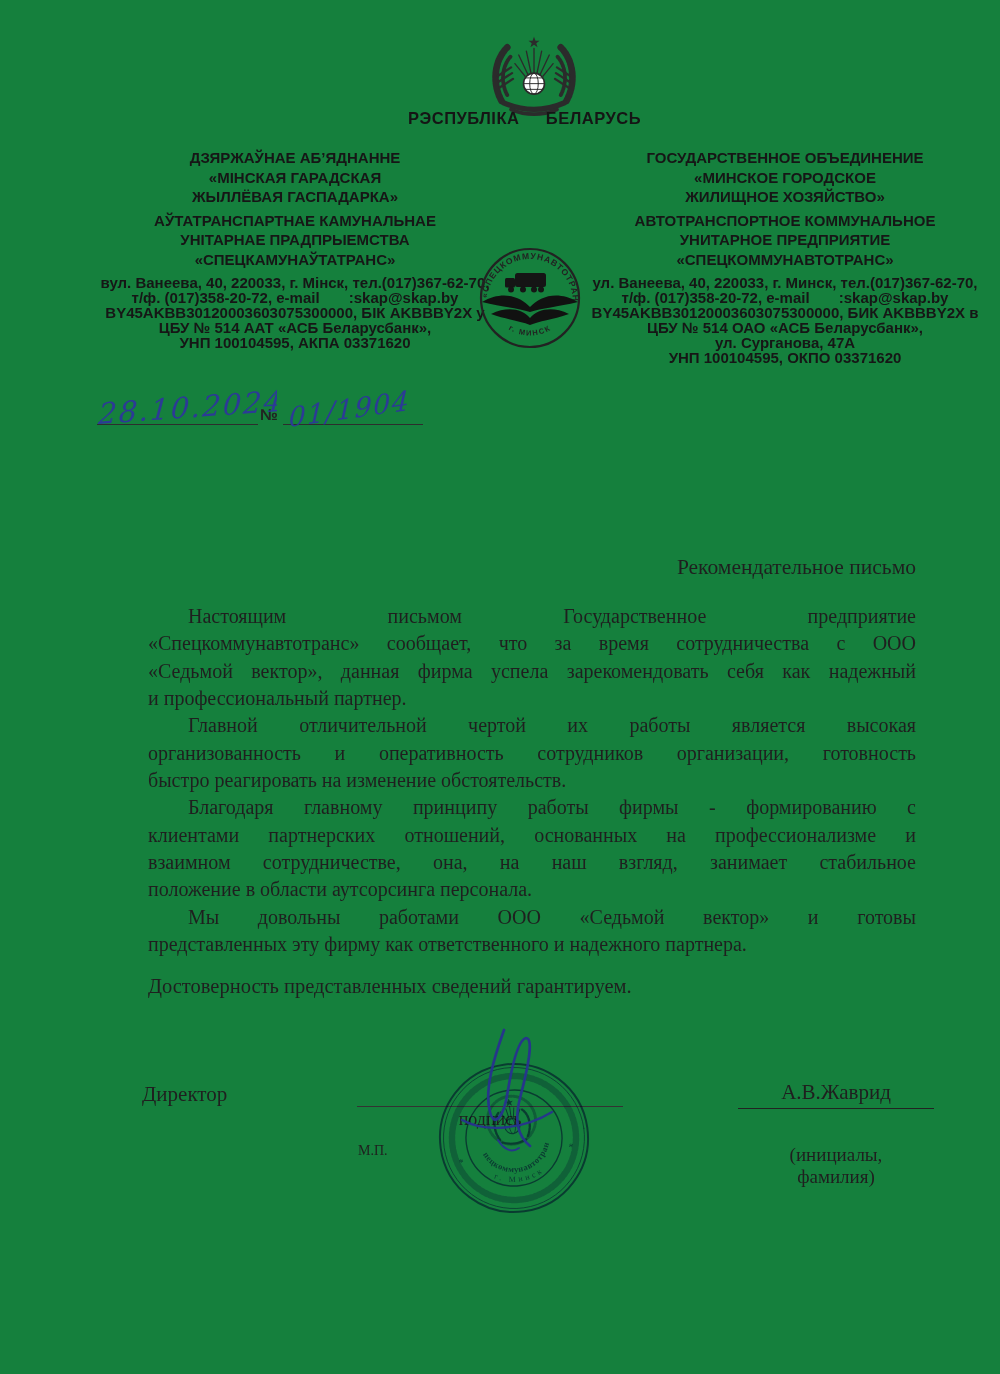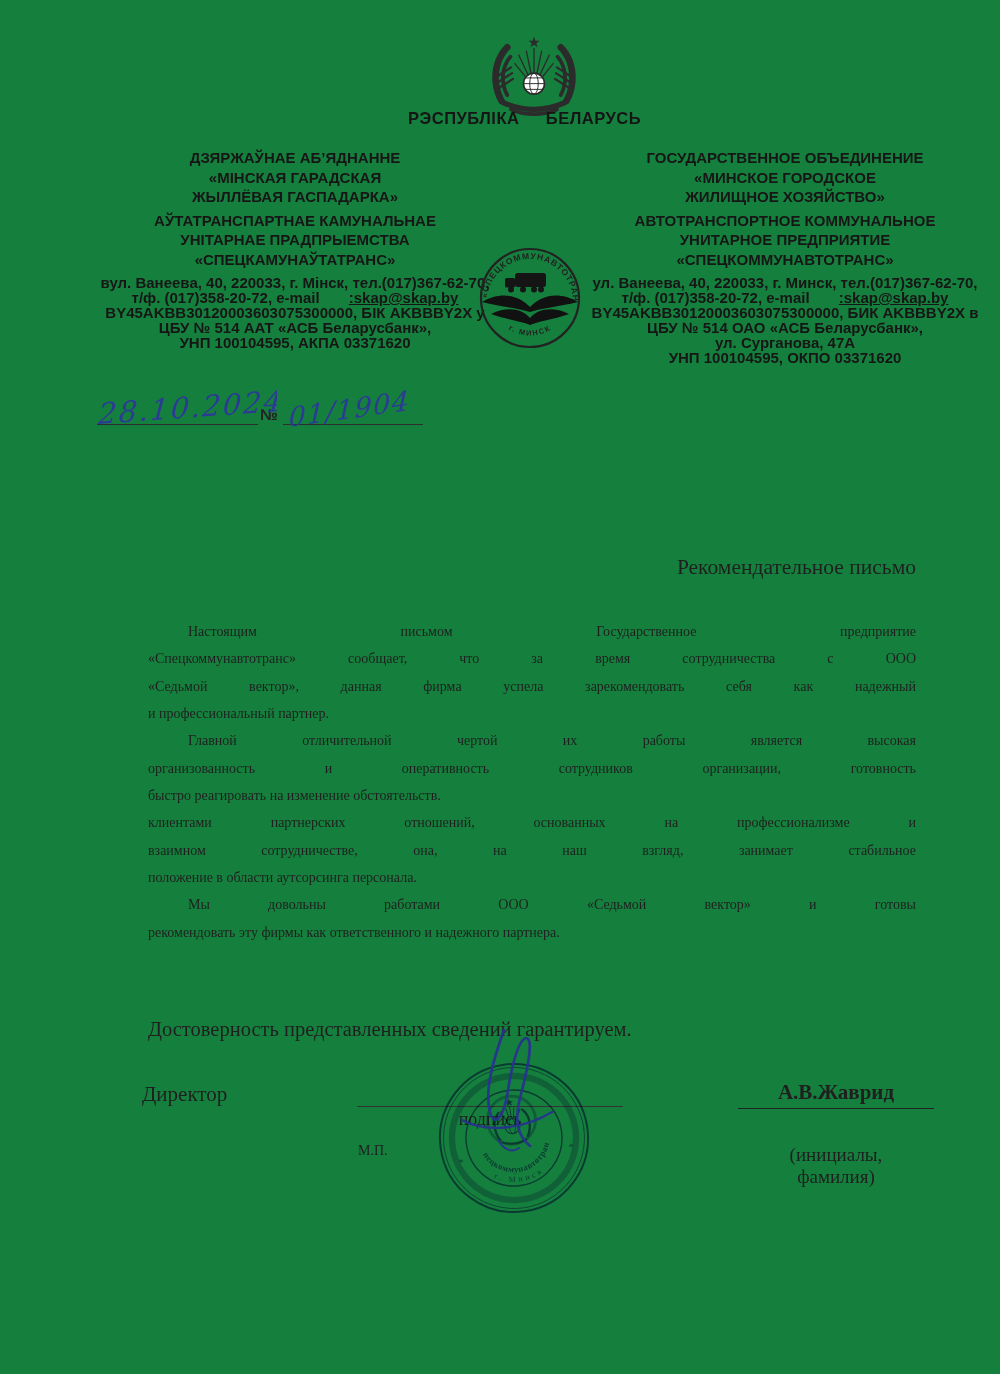--- a/index.html
+++ b/index.html
@@ -11,44 +11,44 @@
   .country{position:absolute;left:408px;top:109px;width:233px;display:flex;
            justify-content:space-between;font-family:"Liberation Sans",sans-serif;
            font-weight:bold;font-size:16.5px;color:#151515;letter-spacing:.5px;}
   .org{position:absolute;top:148px;width:424px;text-align:center;
        font-family:"Liberation Sans",sans-serif;font-weight:bold;color:#161616;}
   .org .big{font-size:15px;line-height:19.5px;}
   .org .grp2{margin-top:4px;}
   .org .addr{margin-top:6px;font-size:15px;line-height:15px;}
   .left-org{left:83px;}
   .right-org{left:573px;}
-  .email{text-decoration:underline;margin-left:25px;}
+  .email{margin-left:25px;}
 
   
   .uline{position:absolute;border-bottom:1.8px solid #2d2d2d;height:24px;}
   .no-sign{position:absolute;left:260px;top:406px;font-family:"Liberation Sans",sans-serif;
            font-weight:bold;font-size:16px;color:#222;}
   .hw text{font-family:"DejaVu Serif",serif;font-style:italic;fill:#2c3a96;}
 
   
   .title{position:absolute;left:148px;top:555px;width:768px;text-align:right;font-size:21.5px;}
-  .body-text{position:absolute;left:148px;top:618px;width:768px;font-size:14px;}
+  .body-text{position:absolute;left:148px;top:603px;width:768px;font-size:20px;}
   .bline{height:27.35px;line-height:27.35px;text-align:justify;text-align-last:justify;
          white-space:normal;overflow:visible;}
   .bline.indent{text-indent:40px;}
   .bline.last{text-align-last:left;}
-  .guarantee{position:absolute;left:148px;top:975px;font-size:20.5px;margin-top:43px;}
+  .guarantee{position:absolute;left:148px;top:975px;font-size:20.5px;}
 
   
   .role{position:absolute;left:142px;top:1082px;font-size:21px;}
   .sig-line{position:absolute;left:357px;top:1058px;width:266px;height:48px;
             border-bottom:1.6px solid #333;}
   .sig-caption{position:absolute;left:357px;top:1109px;width:266px;text-align:center;font-size:18px;}
   .name{position:absolute;left:738px;top:1080px;width:196px;height:28px;text-align:center;
-        font-size:21px;border-bottom:1.6px solid #222;font-weight:bold;}
+        font-size:21px;border-bottom:1.6px solid #222;}
   .name-caption{position:absolute;left:738px;top:1144px;width:196px;text-align:center;
         font-size:19px;line-height:22px;}
   .mp{position:absolute;left:358px;top:1143px;font-size:14px;}
 
   
   .coat{position:absolute;left:490px;top:34px;}
   .logo{position:absolute;left:478px;top:246px;}
   .stamp{position:absolute;left:434px;top:1058px;mix-blend-mode:multiply;opacity:.92;}
   .ink{position:absolute;left:440px;top:1024px;}
   .arc-small{font-size:8.5px;letter-spacing:1px;}
@@ -156,25 +156,26 @@
 
   <div class="title">Рекомендательное письмо</div>
   <div class="body-text">
     <div class="bline indent">Настоящим письмом Государственное предприятие</div>
     <div class="bline">«Спецкоммунавтотранс» сообщает, что за время сотрудничества с ООО</div>
     <div class="bline">«Седьмой вектор», данная фирма успела зарекомендовать себя как надежный</div>
     <div class="bline last">и профессиональный партнер.</div>
     <div class="bline indent">Главной отличительной чертой их работы является высокая</div>
     <div class="bline">организованность и оперативность сотрудников организации, готовность</div>
     <div class="bline last">быстро реагировать на изменение обстоятельств.</div>
+    <div class="bline indent">Благодаря главному принципу работы фирмы - формированию с</div>
     <div class="bline">клиентами партнерских отношений, основанных на профессионализме и</div>
     <div class="bline">взаимном сотрудничестве, она, на наш взгляд, занимает стабильное</div>
     <div class="bline last">положение в области аутсорсинга персонала.</div>
     <div class="bline indent">Мы довольны работами ООО «Седьмой вектор» и готовы</div>
-    <div class="bline last">рекомендовать эту фирмы как ответственного и надежного партнера.</div>
+    <div class="bline last">представленных эту фирму как ответственного и надежного партнера.</div>
   </div>
   <div class="guarantee">Достоверность представленных сведений гарантируем.</div>
 
   <div class="role">Директор</div>
   <div class="sig-line"></div>
   <div class="sig-caption">подпись</div>
   <div class="name">А.В.Жаврид</div>
   <div class="name-caption">
     <div>(инициалы,</div>
     <div>фамилия)</div>

